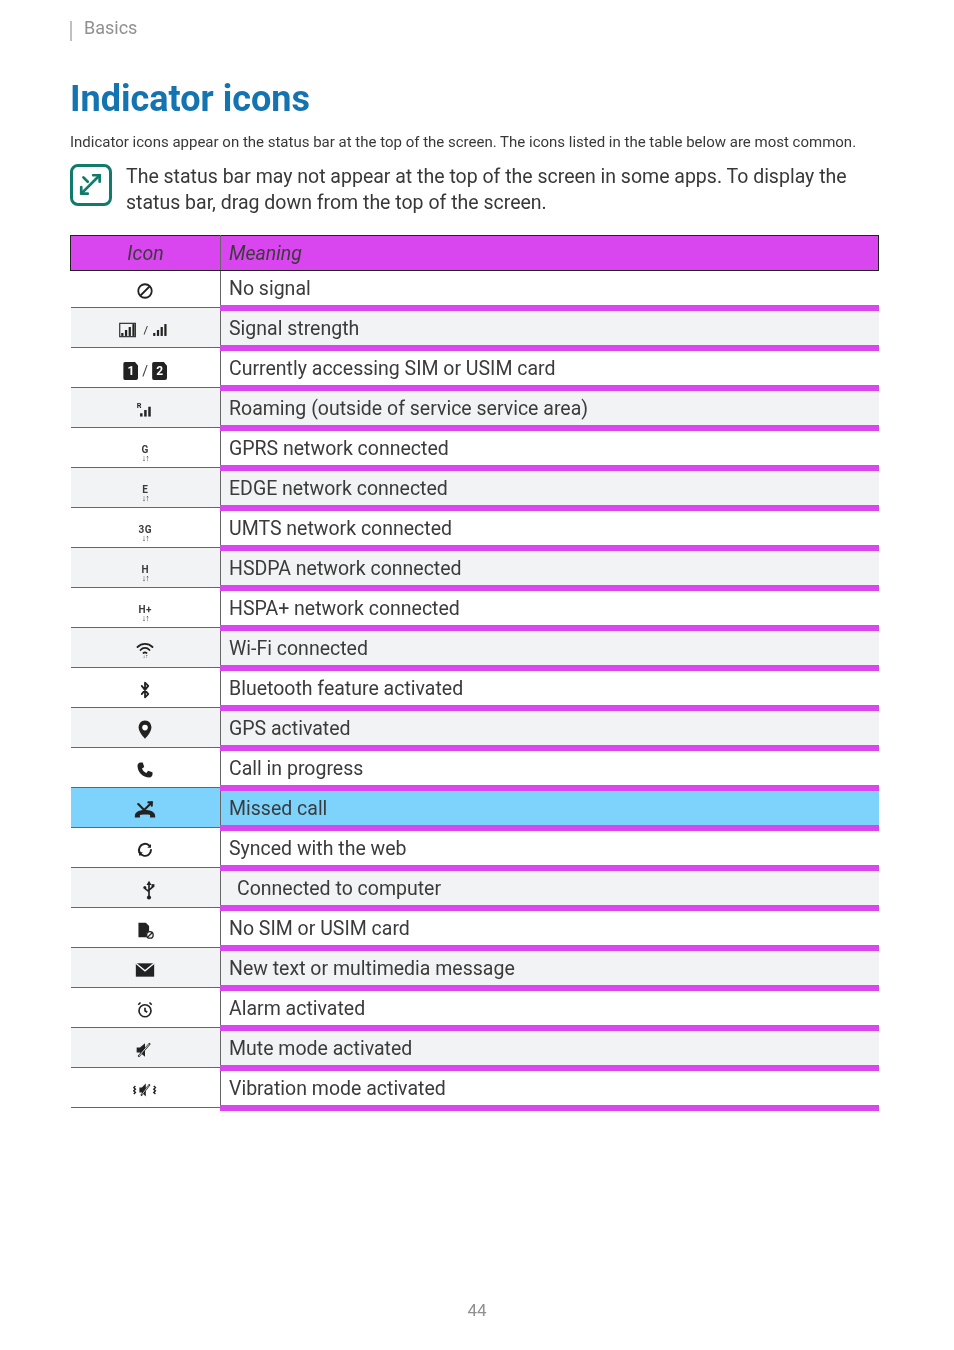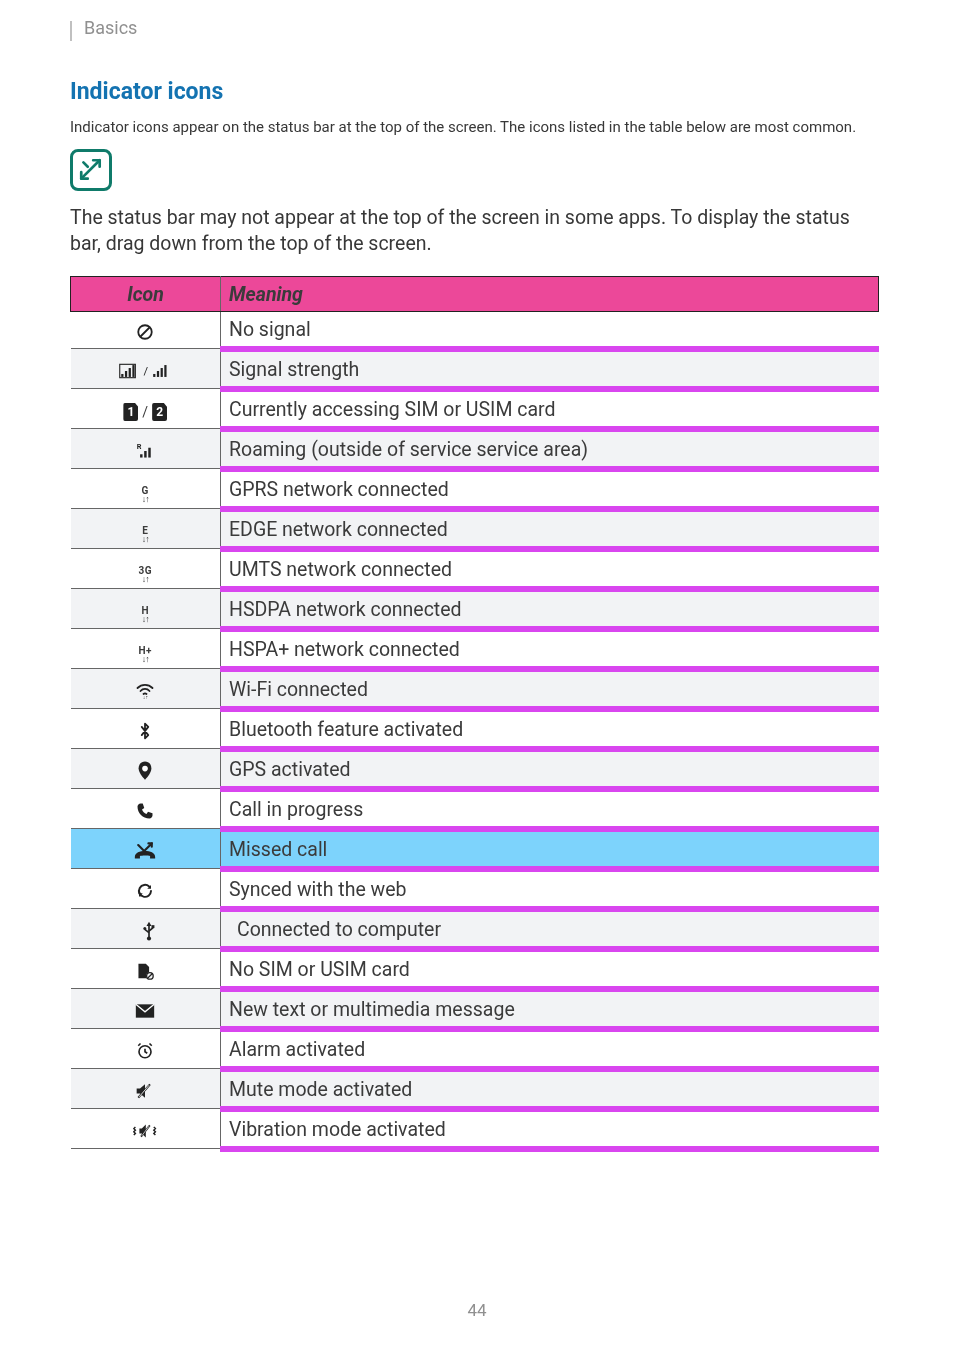--- a/index.html
+++ b/index.html
@@ -31,36 +31,35 @@
     background: #c0c0c0;
     display: inline-block;
     margin-bottom: -3px;
   }
   .header-text {
     font-size: 18px;
     color: #909090;
   }
   .section-title {
     color: #1473b1;
-    font-size: 23px;
+    font-size: 36px;
     font-weight: 700;
     margin: 0 0 12px 0;
   }
   .intro {
     font-size: 15px;
     line-height: 1.35;
     margin: 0 0 12px 0;
     color: #383838;
   }
   .note-row {
     display: flex;
     align-items: flex-start;
     gap: 14px;
     margin-bottom: 20px;
-    flex-direction: column;
   }
   .note-icon {
     width: 36px;
     height: 36px;
     border: 3px solid #0f7b6a;
     border-radius: 8px;
     color: #0f7b6a;
     display: flex;
     align-items: center;
     justify-content: center;
@@ -79,22 +78,22 @@
   col.icon-col {
     width: 150px;
   }
   th, td {
     text-align: left;
     padding: 6px 8px 5px 8px;
     font-size: 19.5px;
     vertical-align: middle;
   }
   thead th {
-    background: #ec4899;
-    font-weight: 700;
+    background: #d946ef;
+    font-weight: 400;
     border: 1px solid #222;
   }
   thead th:first-child {
     text-align: center;
     font-style: italic;
     border-right: 1px solid #666;
   }
   thead th:last-child {
     font-style: italic;
   }

